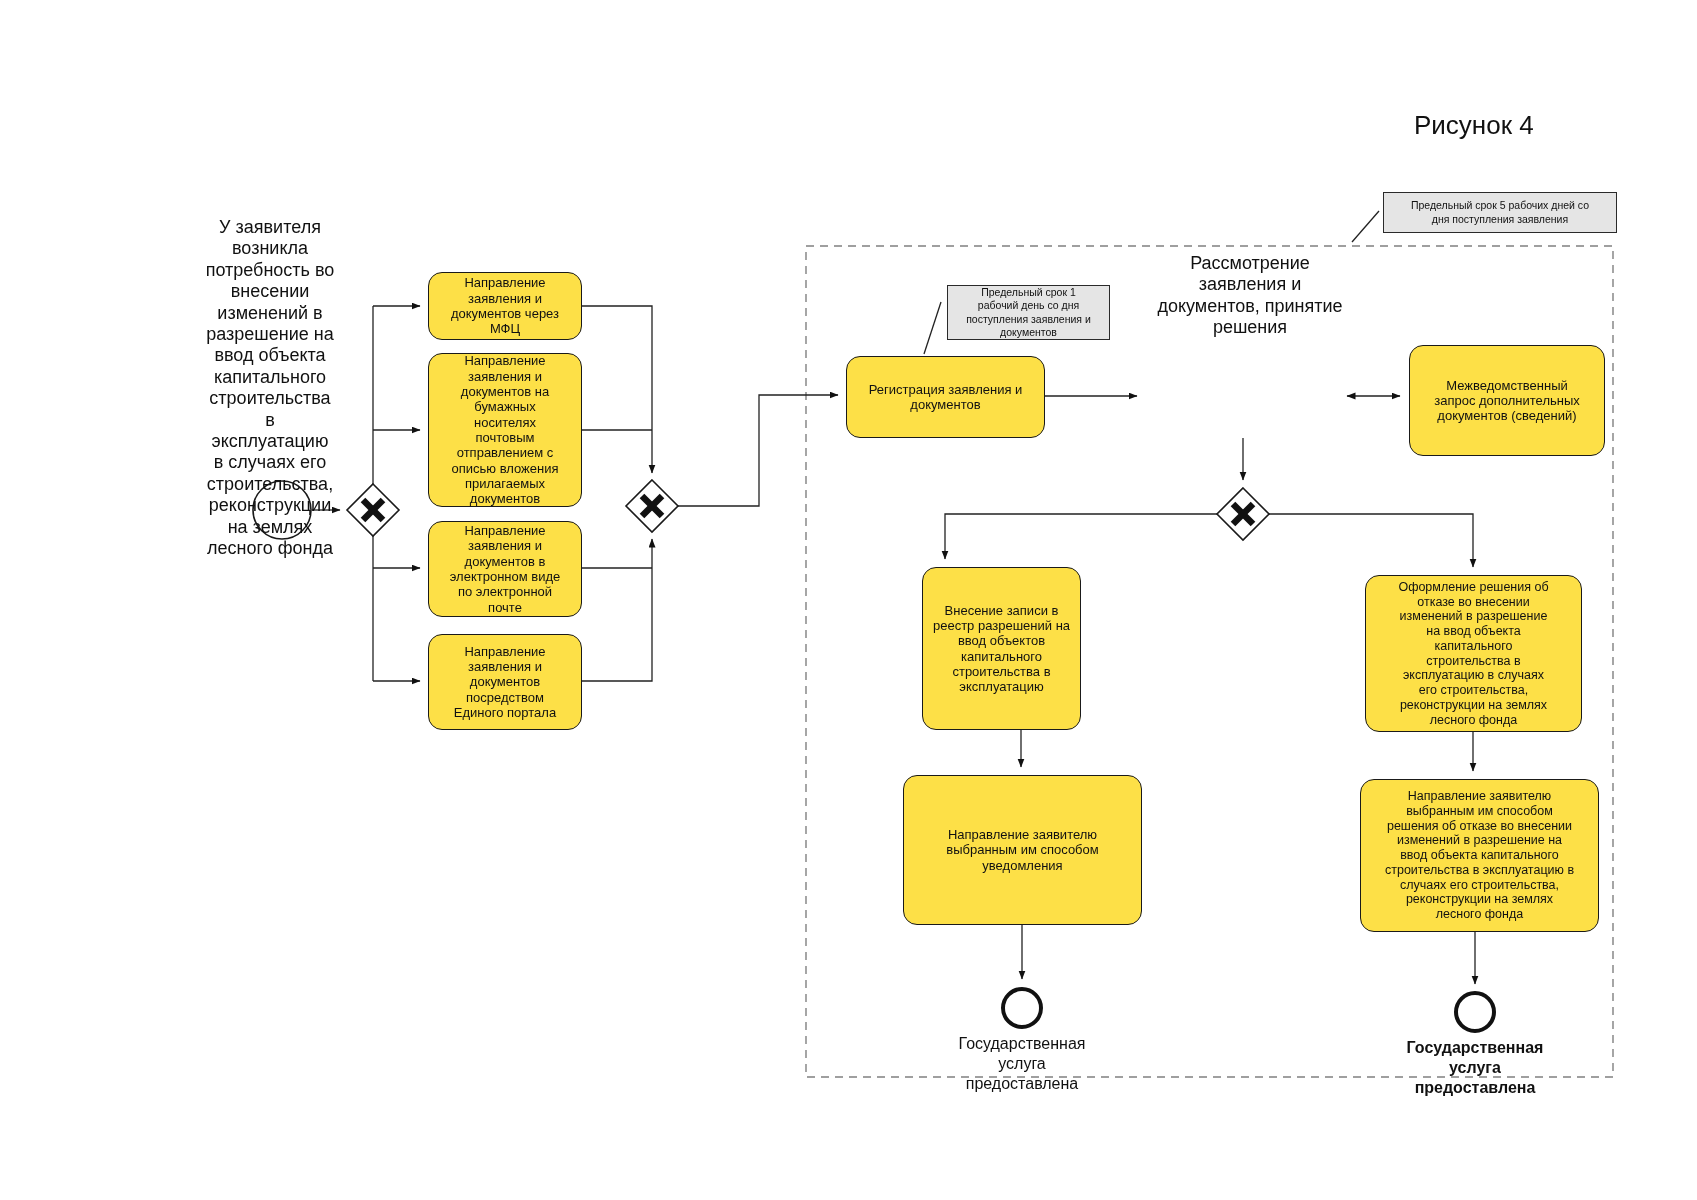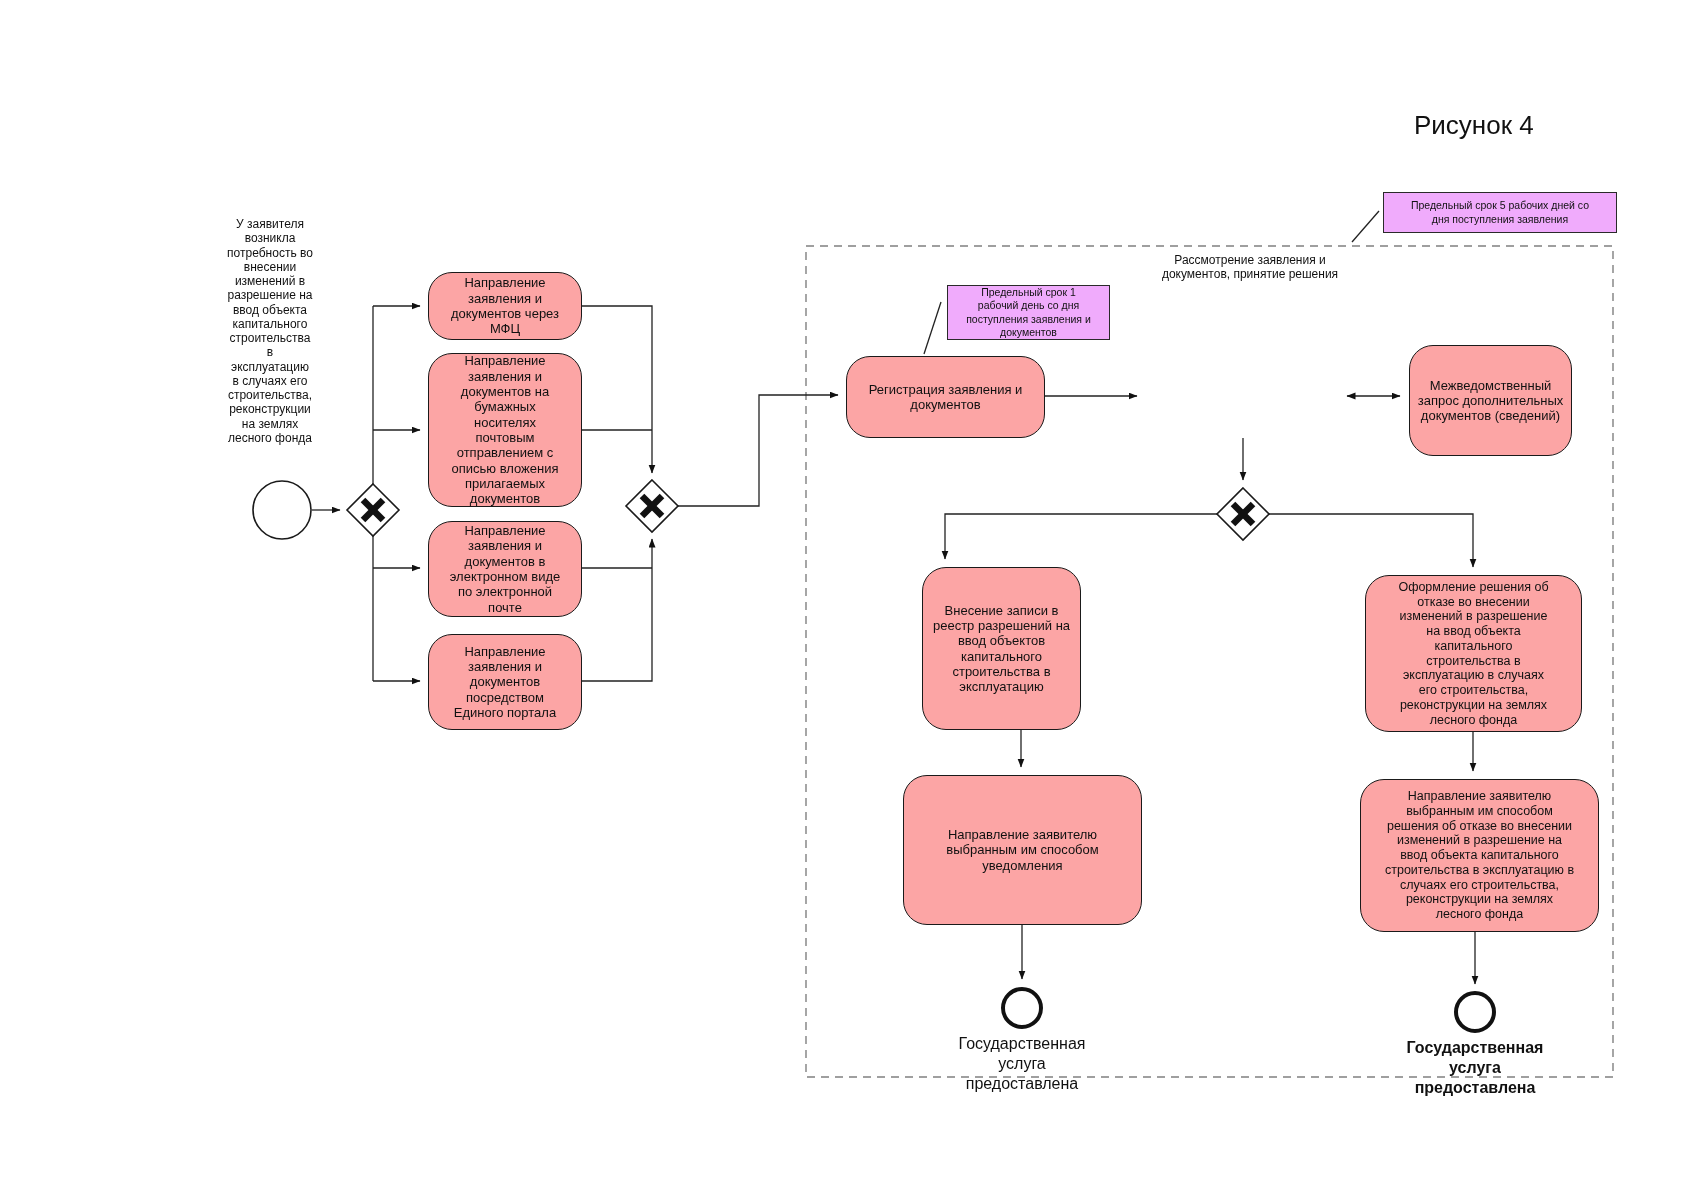--- a/index.html
+++ b/index.html
@@ -10,50 +10,50 @@
     background: #ffffff;
     font-family: "Liberation Sans", sans-serif;
     color: #111111;
     overflow: hidden;
   }
   #flows { position: absolute; left: 0; top: 0; width: 1697px; height: 1200px; }
   .node {
     position: absolute;
     box-sizing: border-box;
     border: 1.5px solid #1a1a1a;
-    border-radius: 24px;
-    background: #fca5a5;
+    border-radius: 14px;
+    background: #fde047;
     display: flex;
     align-items: center;
     justify-content: center;
     text-align: center;
     font-size: 13px;
     line-height: 1.18;
     white-space: pre-line;
     padding: 18px 4px;
   }
   .note {
     position: absolute;
     box-sizing: border-box;
     border: 1.5px solid #2a2a2a;
-    background: #f0abfc;
+    background: #e5e5e5;
     display: flex;
     align-items: center;
     justify-content: center;
     text-align: center;
     font-size: 10.5px;
     line-height: 1.25;
     white-space: pre-line;
     padding: 1px 10px;
   }
   .freetext {
     position: absolute;
     text-align: center;
     white-space: pre-line;
-    font-size: 12px;
+    font-size: 18px;
     line-height: 1.19;
   }
   .figure-title {
     position: absolute;
     font-size: 26px;
     white-space: nowrap;
   }
   .end-label { font-size: 16px; line-height: 1.25; }
 </style>
 </head>
@@ -173,21 +173,21 @@
 по электронной
 почте</div>
   <div class="node" style="left:428px; top:634px; width:154px; height:96px;">Направление
 заявления и
 документов
 посредством
 Единого портала</div>
 
   <div class="node" style="left:846px; top:356px; width:199px; height:82px;">Регистрация заявления и
 документов</div>
-  <div class="node" style="left:1409px; top:345px; width:163px; height:111px;">Межведомственный
+  <div class="node" style="left:1409px; top:345px; width:196px; height:111px;">Межведомственный
 запрос дополнительных
 документов (сведений)</div>
   <div class="node" style="left:922px; top:567px; width:159px; height:163px;">Внесение записи в
 реестр разрешений на
 ввод объектов
 капитального
 строительства в
 эксплуатацию</div>
   <div class="node" style="left:1365px; top:575px; width:217px; height:157px; font-size:12.5px;">Оформление решения об
 отказе во внесении

